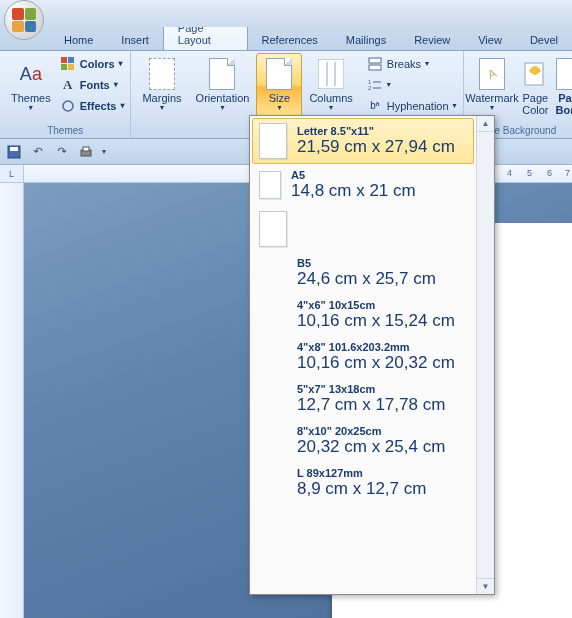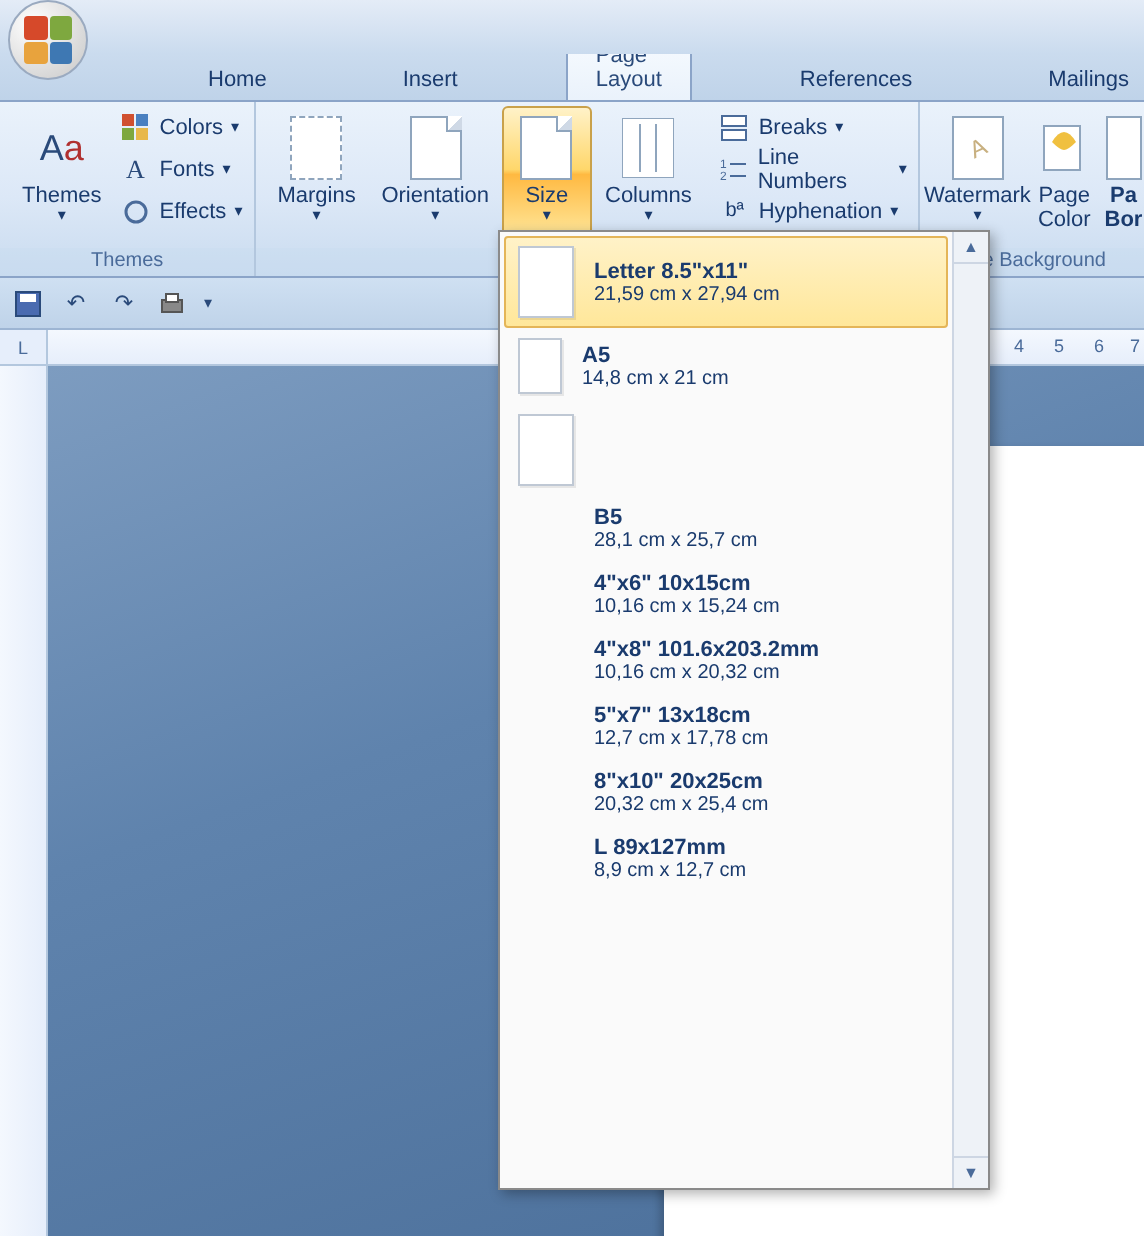--- a/index.html
+++ b/index.html
@@ -7,21 +7,21 @@
 
   
   .titlebar { height: 27px; background: linear-gradient(to bottom, #e4ecf7 0%, #cadbee 100%); position: relative; }
   .office-btn { position: absolute; left: 4px; top: 0; width: 40px; height: 40px; border-radius: 50%; background: radial-gradient(circle at 30% 30%, #fff 0%, #e8e8e8 40%, #c8c8c8 100%); border: 1px solid #9aaac0; z-index: 30; display:flex; align-items:center; justify-content:center;}
   .office-logo { width:24px; height:24px; display:grid; grid-template-columns:1fr 1fr; grid-template-rows:1fr 1fr; gap:1px;}
   .office-logo span { border-radius:2px;}
   .ol-r{background:#d6492a;} .ol-g{background:#7ea83f;} .ol-b{background:#3e78b3;} .ol-y{background:#e8a33d;}
 
   
   .tabs { height: 24px; background: linear-gradient(to bottom, #cadbee 0%, #bfd3e9 100%); padding-left: 50px; display:flex; align-items:flex-end; border-bottom:1px solid #8ba4c8;}
-  .tab { padding: 4px 14px 4px; color:#1a3b6e; cursor:default;margin-left:40px; }
+  .tab { padding: 4px 14px 4px; color:#1a3b6e; cursor:default; }
   .tab.active { background: linear-gradient(to bottom, #f7fbff 0%, #eaf2fb 100%); border:1px solid #8ba4c8; border-bottom:none; border-radius:3px 3px 0 0; color:#2a4a7a;}
 
   
   .ribbon { height: 88px; background: linear-gradient(to bottom, #eaf2fb 0%, #dce8f7 55%, #c9dbef 100%); border-bottom:1px solid #8ba4c8; display:flex; }
   .group { border-right:1px solid #b3c7de; display:flex; flex-direction:column; }
   .group-body { flex:1; display:flex; align-items:flex-start; padding:2px 4px;}
   .group-label { text-align:center; font-size:10px; color:#4a6b9a; padding:1px 0 2px; background:rgba(200,220,240,0.4);}
 
   .big-btn { display:flex; flex-direction:column; align-items:center; justify-content:flex-start; padding:2px 6px; height:66px; min-width:44px; border:1px solid transparent; border-radius:3px;}
   .big-btn.hot { background: linear-gradient(to bottom, #fff2c8 0%, #ffd76b 48%, #ffb941 52%, #ffe79a 100%); border:1px solid #c9a14a;}
@@ -53,21 +53,21 @@
   .gallery-scroll .strack{flex:1;}
   .gallery-scroll .sbtn.bot{border-top:1px solid #cdd6e3;border-bottom:none;}
   .gallery-body { display:flex; flex:1;}
   .gallery-list { flex:1; overflow:hidden; padding:2px;}
   .gitem { display:flex; align-items:center; gap:10px; padding:4px 6px; border:1px solid transparent; border-radius:2px;}
   .gitem.sel { background: linear-gradient(to bottom,#fff2c8,#ffe79a); border:1px solid #e4b558;}
   .gitem .paper-ico { width:28px; height:36px; background:#fff; border:1px solid #bfc8d4; box-shadow:1px 1px 0 rgba(0,0,0,0.08);}
   .gitem .paper-ico.small{height:28px;width:22px;}
   .gitem .ginfo { display:flex; flex-direction:column;}
   .gitem .gname { font-weight:bold; font-size:11px; color:#1a3b6e;}
-  .gitem .gdim { font-size:10px; color:#1a3b6e;}
+  .gitem .gdim { font-size:17px; color:#1a3b6e;}
   .gallery-footer { border-top:1px solid #c4c4c4; background:#f1f1f1; padding:6px 20px; font-size:11px; color:#1a3b6e;}
 
   
   .doc-shape { width:26px;height:32px;background:#fff;border:1px solid #8fa5bd; position:relative;}
   .doc-shape.dash{border-style:dashed;}
   .doc-shape .fold{position:absolute;right:-1px;top:-1px;width:8px;height:8px;background:linear-gradient(135deg,#fff 50%,#cfd9e6 50%);border-left:1px solid #8fa5bd;border-bottom:1px solid #8fa5bd;}
   .aa-ico { font-family:"Times New Roman",serif; font-size:18px;}
   .aa-ico .cap{color:#2a4a7a;} .aa-ico .low{color:#b03030;}
 </style>
 </head>
@@ -100,21 +100,21 @@
   <div class="group" style="width:136px;">
     <div class="group-body">
       <div class="big-btn">
         <div class="big-ico aa-ico">
             <span class="cap">A</span>
             <span class="low">a</span>
           </div>
         <div class="lbl">Themes</div>
         <div class="drop-caret">▾</div>
       </div>
-      <div style="display:flex;flex-direction:column;justify-content:center;gap:0px;">
+      <div style="display:flex;flex-direction:column;justify-content:center;gap:0px;font-weight:bold;">
         <div class="mini-row">
           <span class="mini-ico">
             <svg width="14" height="14">
                 <rect x="0" y="0" width="6" height="6" fill="#d05030"></rect>
                 <rect x="7" y="0" width="6" height="6" fill="#4a80c0"></rect>
                 <rect x="0" y="7" width="6" height="6" fill="#7ea83f"></rect>
                 <rect x="7" y="7" width="6" height="6" fill="#e8b84a"></rect>
               </svg>
           </span>
           <span>Colors</span>
@@ -191,21 +191,20 @@
         </div>
         <div class="mini-row">
           <span class="mini-ico">
               <svg width="14" height="14">
                 <text x="0" y="6" font-size="6" fill="#4a6b9a">1</text>
                 <text x="0" y="12" font-size="6" fill="#4a6b9a">2</text>
                 <line x1="5" y1="4" x2="13" y2="4" stroke="#4a6b9a"></line>
                 <line x1="5" y1="10" x2="13" y2="10" stroke="#4a6b9a"></line>
               </svg>
             </span>
-          <span>Line Numbers</span>
           <span class="drop-caret">▾</span>
         </div>
         <div class="mini-row">
           <span class="mini-ico" style="font-size:10px;">bª</span>
           <span>Hyphenation</span>
           <span class="drop-caret">▾</span>
         </div>
       </div>
     </div>
     <div class="group-label">&nbsp;</div>
@@ -297,21 +296,21 @@
             <span class="gdim">14,8 cm x 21 cm</span>
           </div>
       </div>
       <div class="gitem">
         <div class="paper-ico"></div>
       </div>
       <div class="gitem">
         <div style="width:28px;"></div>
         <div class="ginfo">
             <span class="gname">B5</span>
-            <span class="gdim">28,1 cm x 25,7 cm</span>
+            <span class="gdim">24,6 cm x 25,7 cm</span>
           </div>
       </div>
       <div class="gitem">
         <div style="width:28px;"></div>
         <div class="ginfo">
             <span class="gname">4"x6" 10x15cm</span>
             <span class="gdim">10,16 cm x 15,24 cm</span>
           </div>
       </div>
       <div class="gitem">

